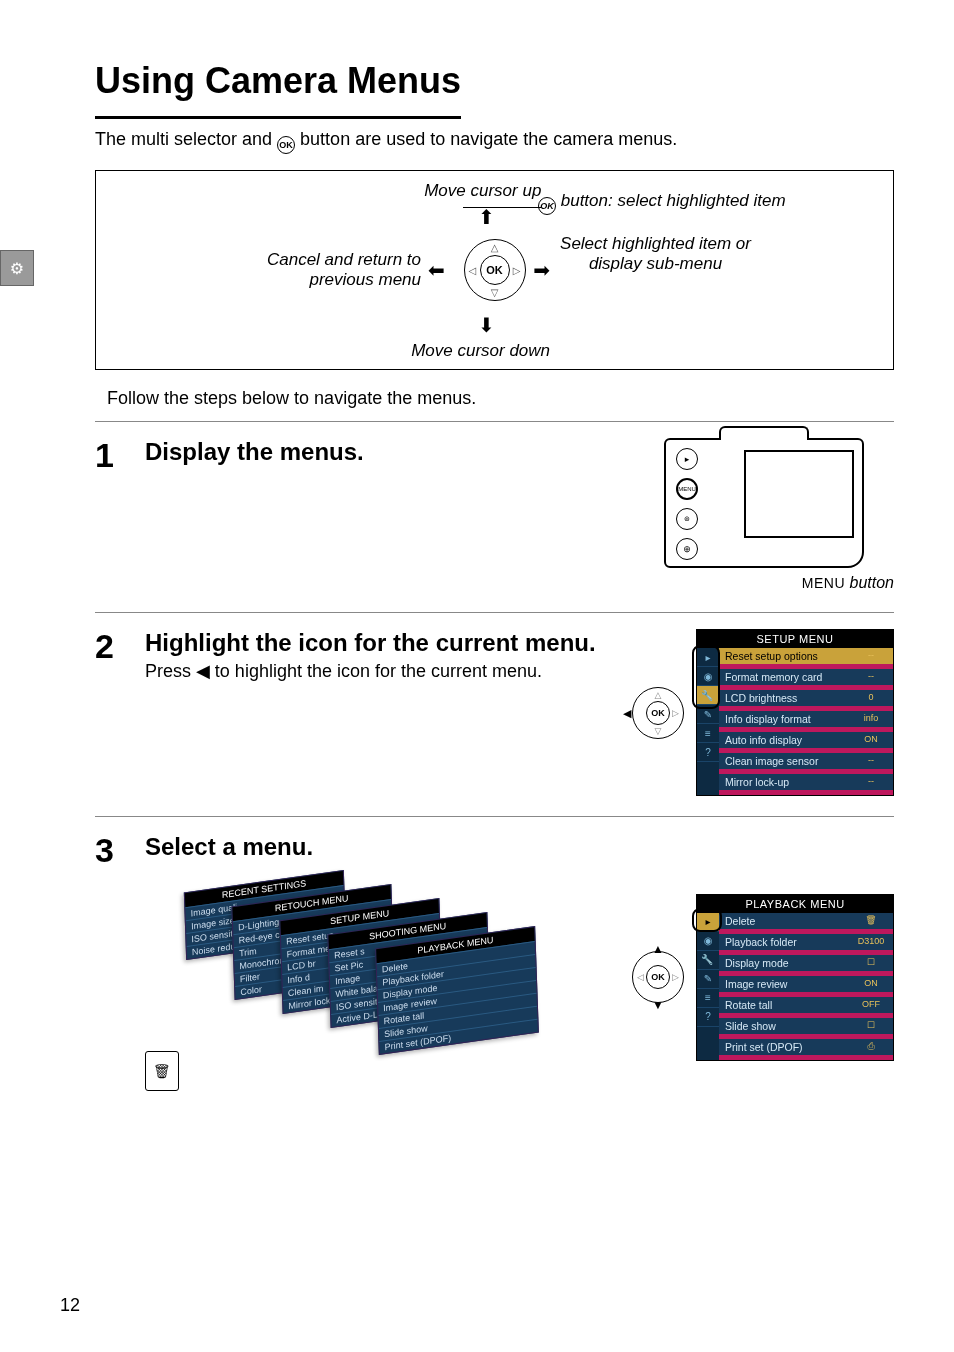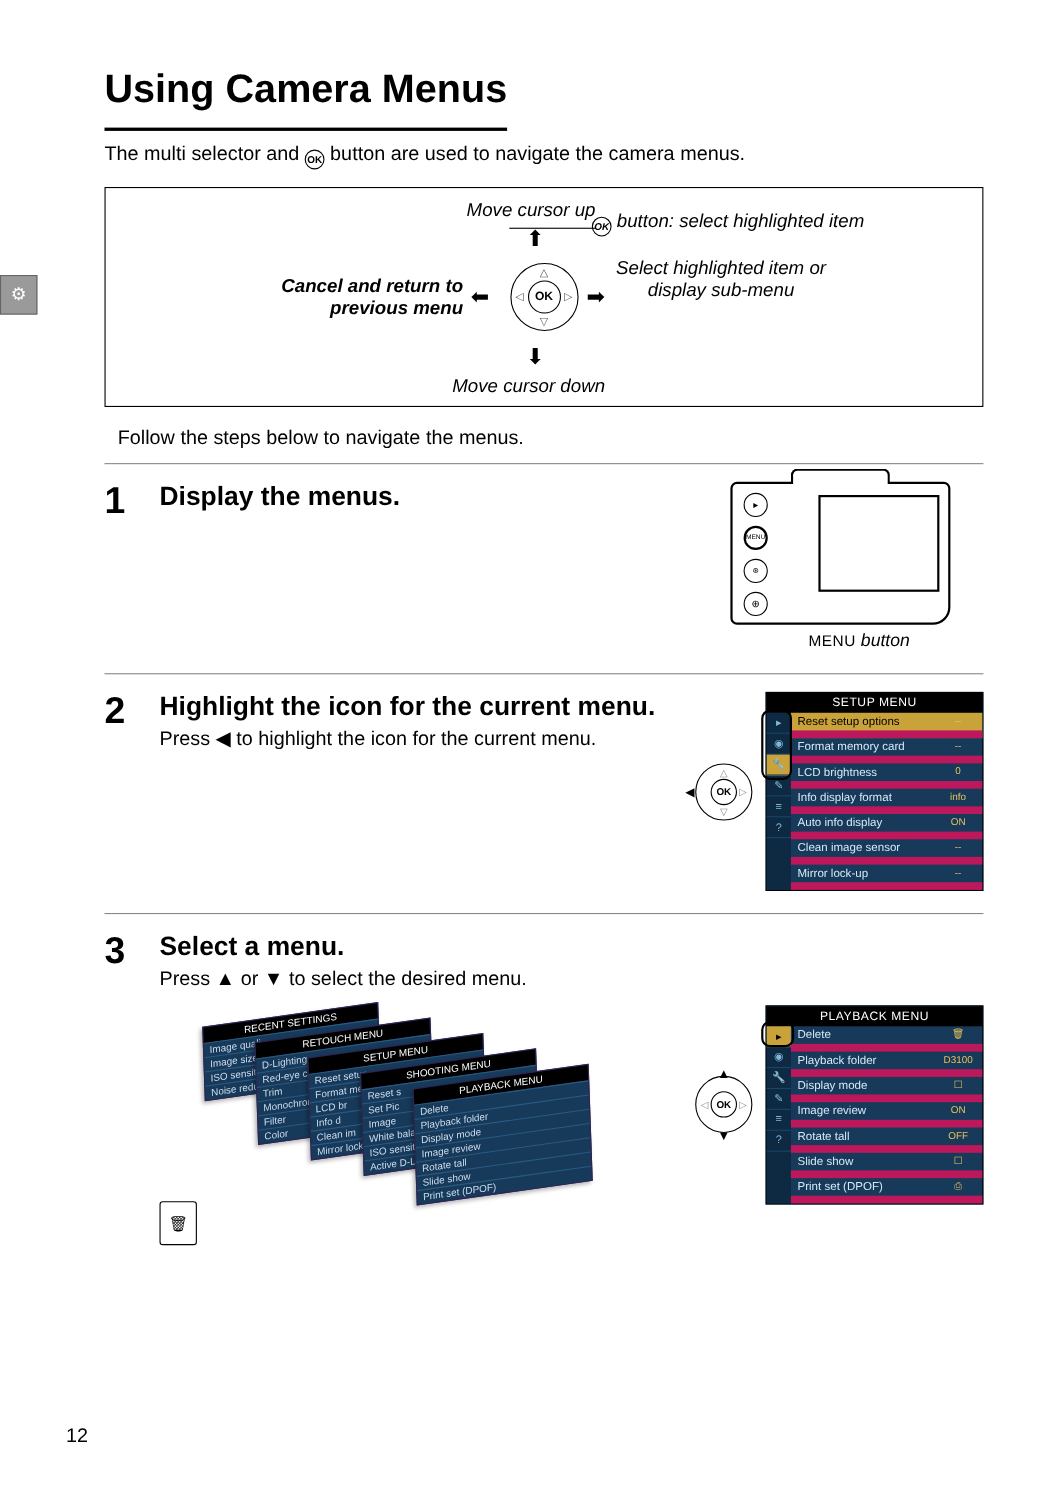--- a/index.html
+++ b/index.html
@@ -59,21 +59,21 @@
     display:flex; align-items:center; justify-content:center; font-size: 11px; font-weight:600;
   }
   .tri { position:absolute; font-size:10px; color:#555; }
   .tri.up { top:2px; left:50%; transform:translateX(-50%); }
   .tri.down { bottom:2px; left:50%; transform:translateX(-50%); }
   .tri.left { left:4px; top:50%; transform:translateY(-50%); }
   .tri.right { right:4px; top:50%; transform:translateY(-50%); }
   .d-label { position:absolute; font-style:italic; font-size:17px; }
   .d-label.up { top:10px; left:50%; transform:translateX(-60%); text-align:center;}
   .d-label.down { bottom:8px; left:50%; transform:translateX(-60%); text-align:center;}
-  .d-label.left { left:125px; top:50%; transform:translateY(-50%); text-align:right; width:200px;font-weight:bold;}
+  .d-label.left { left:125px; top:50%; transform:translateY(-50%); text-align:right; width:200px;}
   .d-label.right { right:130px; top:42%; transform:translateY(-50%); text-align:center; width:215px;}
   .d-label.ok { right:75px; top:20px; text-align:left; width:280px;}
   .arrow-big { position:absolute; font-size:20px; }
   .arrow-big.up { top:34px; left:50%; transform:translateX(-98%);}
   .arrow-big.down { bottom:32px; left:50%; transform:translateX(-98%);}
   .arrow-big.left { left:332px; top:50%; transform:translateY(-50%);}
   .arrow-big.right { right:343px; top:50%; transform:translateY(-50%);}
   .line-okptr { position:absolute; border-top:1px solid #000; width:78px; top:36px; right:352px;}
   .follow { font-size: 18px; margin: 14px 0 12px 12px; }
   .step-block { border-top: 1px solid #888; padding: 16px 0 20px 0; display:flex; gap:18px; }
@@ -89,33 +89,33 @@
     width: 230px;
   }
   .cam-outline {
     width: 200px; height:130px; border:2px solid #000; border-radius:6px 6px 16px 6px; position:relative; background:#fff;
   }
   .cam-prism { position:absolute; top:-14px; left:50%; transform:translateX(-50%); width:90px; height:14px; border:2px solid #000; border-bottom:none; border-radius:6px 6px 0 0; background:#fff;}
   .cam-lcd { position:absolute; right:8px; top:10px; width:110px; height:88px; border:2px solid #000;}
   .cam-btns { position:absolute; left:10px; top:8px; display:flex; flex-direction:column; gap:8px;}
   .cbtn { width:22px; height:22px; border:1.5px solid #000; border-radius:50%; display:flex; align-items:center; justify-content:center; font-size:9px;}
   .cbtn.menu { border-width:2.5px; }
-  .cam-caption { font-size:16px; margin-top:6px; text-align:center; padding-left:4px;}
+  .cam-caption { font-size:16px; margin-top:6px; text-align:right; padding-left:4px;}
   .menuword { font-family: Arial; font-size:14px; letter-spacing:0.5px;}
   .lcd {
     width: 198px; font-size: 11px; color:#fff; background:#173a5a; border:1px solid #000;
     display:flex; flex-direction:column;
   }
   .lcd-title { background:#000; text-align:center; padding:3px 0; font-size:11px; letter-spacing:0.5px;}
   .lcd-body { display:flex; }
   .lcd-tabs { width:22px; background:#0d2a42; display:flex; flex-direction:column; }
   .lcd-tab { height:19px; display:flex; align-items:center; justify-content:center; font-size:10px; color:#7fb8d9; border-bottom:1px solid #1a4468;}
   .lcd-tab.sel { background:#c9a23a; color:#000; }
   .lcd-rows { flex:1; }
-  .lcd-row { display:flex; justify-content:space-between; padding:2px 6px; border-bottom:7px solid #be185d; font-size:10.5px; color:#d6e8f5;}
+  .lcd-row { display:flex; justify-content:space-between; padding:2px 6px; border-bottom:5px solid #be185d; font-size:10.5px; color:#d6e8f5;}
   .lcd-row .val { color:#e8c15a; font-size:9px; width:32px; text-align:center;}
   .lcd-highlight-box { position:absolute; border:2px solid #000; border-radius:8px; }
   .lcd-wrap { position:relative; }
   .okpad-small {
     width:52px; height:52px; border:1.5px solid #000; border-radius:50%; position:relative; display:flex; align-items:center; justify-content:center;
   }
   .okpad-small .ok-inner { width:24px; height:24px; font-size:9px; }
   .step2fig, .step3fig { display:flex; align-items:center; gap:12px; }
   .tri-hollow { font-size:9px; color:#888; position:absolute;}
   .stack-img {
@@ -272,23 +272,20 @@
       <div class="lcd-highlight-box" style="left:-4px; top:16px; width:28px; height:64px;"></div>
     </div>
   </div>
 </div>
 
 
 <div class="step-block" style="border-bottom:none;">
   <div class="step-num">3</div>
   <div class="step-body">
     <div class="step-title">Select a menu.</div>
-    <div class="step-text">
-      <span>Press </span><span class="glyph">▲</span><span> or </span><span class="glyph">▼</span><span> to select the desired menu.</span>
-    </div>
 
     <div class="stack-img">
       <div class="trash-icon">🗑</div>
       <div id="stack-cards">
           <div class="card" style="left: 0px; top: 0px;">
             <div class="ct">RECENT SETTINGS</div>
             <div class="cr">
               <span>Image quali</span>
             </div>
             <div class="cr">

